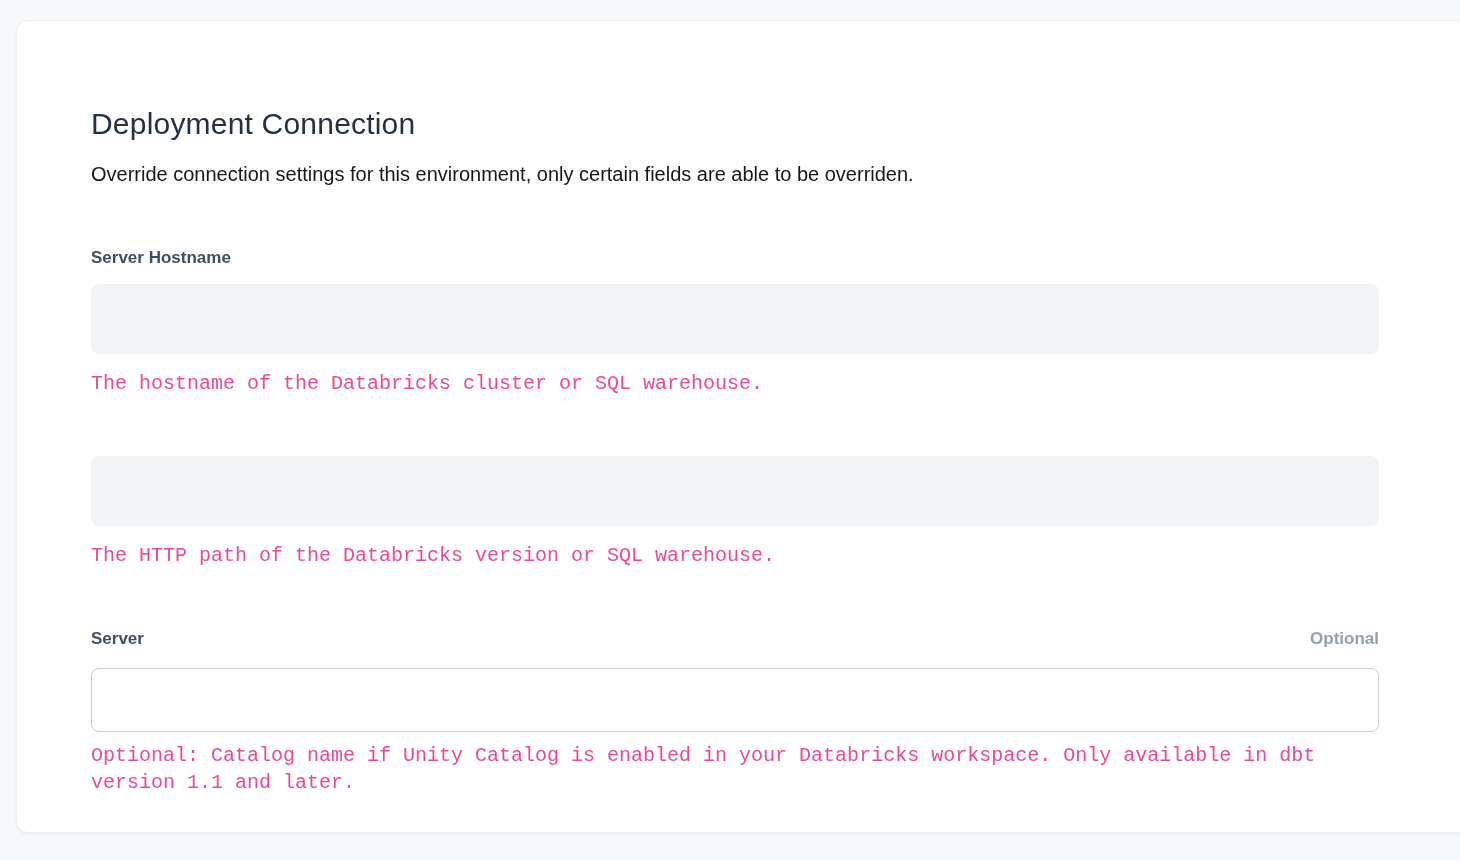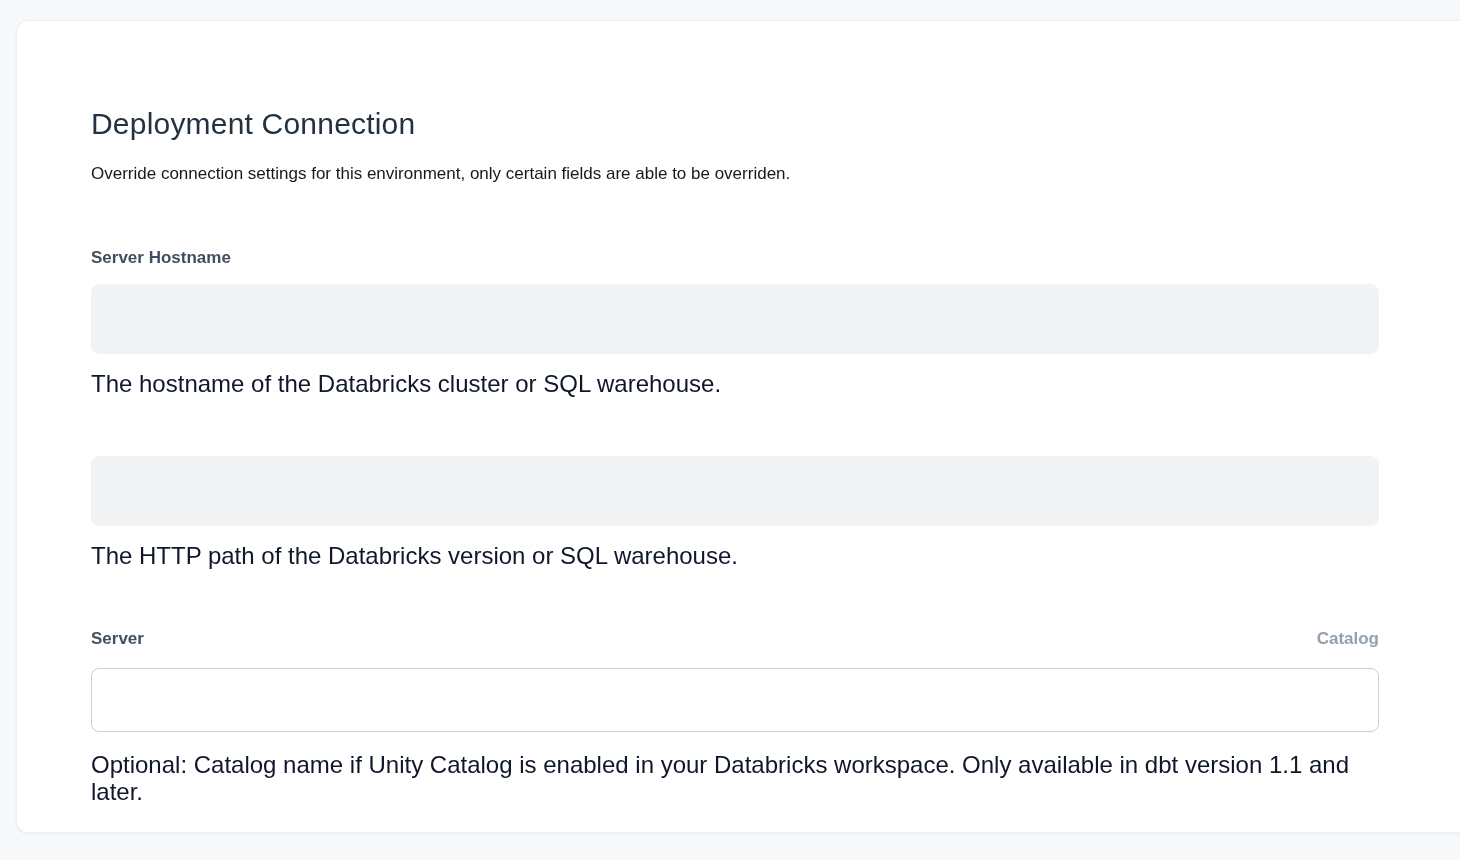--- a/index.html
+++ b/index.html
@@ -34,21 +34,21 @@
     font-size: 30px;
     font-weight: 400;
     color: #243140;
     letter-spacing: 0.2px;
     line-height: 38px;
     margin-top: 40px;
   }
 
   .page-subtitle {
     margin-top: 17px;
-    font-size: 17px;
+    font-size: 20px;
     font-weight: 400;
     color: #15181d;
     line-height: 28px;
   }
 
   .field-group {
     margin-top: 59px;
   }
 
   .field-label-row {
@@ -91,28 +91,29 @@
 
   .text-input.outlined {
     height: 64px;
     margin-top: 18px;
     background: #ffffff;
     border: 1px solid #c9d0d7;
   }
 
   .field-help {
     margin-top: 16px;
-    font-size: 24px;
+    font-size: 20px;
     font-weight: 400;
-    color: #0f172a;
+    color: #ec4899;
     line-height: 27px;
+    font-family: Liberation Mono, monospace;
   }
 
   .field-group.catalog .field-help {
-    margin-top: 19px;
+    margin-top: 10px;
   }
 </style>
 </head>
 <body>
 
 <div class="card">
   <div class="card-inner">
 
     <h1 class="page-title">Deployment Connection</h1>
 
@@ -127,20 +128,20 @@
     </div>
 
     <div class="field-group">
       <input type="text" class="text-input filled" disabled="" value="" style="">
       <p class="field-help">The HTTP path of the Databricks version or SQL warehouse.</p>
     </div>
 
     <div class="field-group catalog">
       <div class="field-label-row">
         <label class="field-label">Server</label>
-        <span class="field-optional">Catalog</span>
+        <span class="field-optional">Optional</span>
       </div>
       <input type="text" class="text-input outlined" value="" style="">
       <p class="field-help">Optional: Catalog name if Unity Catalog is enabled in your Databricks workspace. Only available in dbt version 1.1 and later.</p>
     </div>
 
   </div>
 </div>
 
 </body></html>

